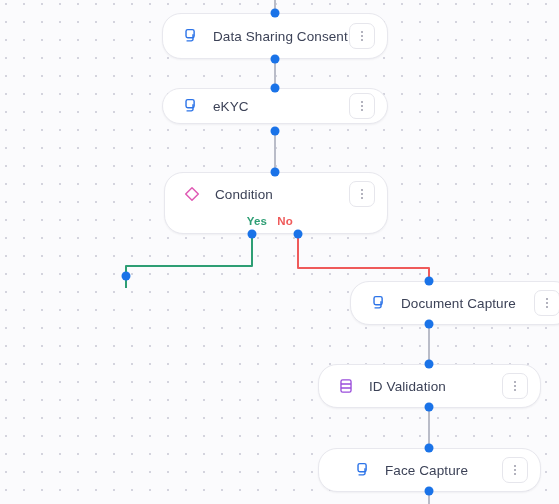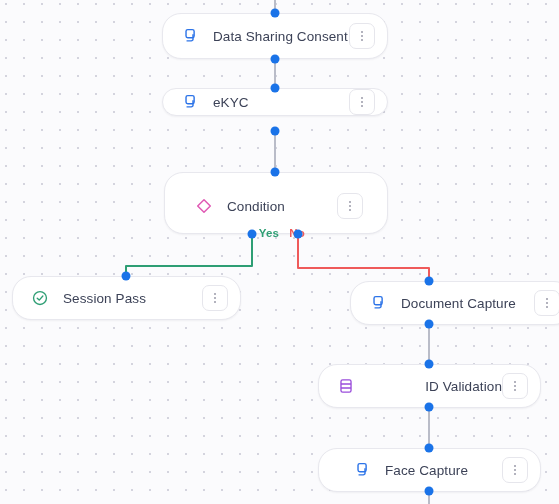--- a/index.html
+++ b/index.html
@@ -82,21 +82,21 @@
     display: block;
     width: 2px;
     height: 2px;
     border-radius: 50%;
     background: #9a9aa8;
   }
 
   
   .node.tall {
     display: block;
-    padding: 12px;
+    padding: 0;
   }
   .node.tall .row {
     display: flex;
     align-items: center;
     height: 42px;
     padding: 0 12px 0 16px;
   }
   .branch-labels {
     position: relative;
     height: 22px;
@@ -156,21 +156,21 @@
     <span class="node-label">Data Sharing Consent</span>
     <span class="kebab">
       <i></i>
       <i></i>
       <i></i>
     </span>
   </div>
   <span class="port" style="left:275px; top:13px;"></span>
   <span class="port" style="left:275px; top:59px;"></span>
 
-  <div class="node" style="left:162px; top:88px; width:226px; height:28px;">
+  <div class="node" style="left:162px; top:88px; width:226px; height:36px;">
     <span class="node-icon">
       <svg width="18" height="18" viewBox="0 0 24 24" fill="none" stroke="#2d74e8" stroke-width="1.9" stroke-linejoin="round">
         <path d="M9 3.5h6.2a2.3 2.3 0 0 1 2.3 2.3V12a2.3 2.3 0 0 1-2.3 2.3H9A2.3 2.3 0 0 1 6.7 12V5.8A2.3 2.3 0 0 1 9 3.5z"></path>
         <path d="M16 9.8v6.4a2.3 2.3 0 0 1-2.3 2.3H7.4"></path>
       </svg>
     </span>
     <span class="node-label">eKYC</span>
     <span class="kebab">
       <i></i>
       <i></i>
@@ -196,54 +196,40 @@
     </div>
     <div class="branch-labels">
       <span class="branch-label" style="left:92px; color:#2e9e74;">Yes</span>
       <span class="branch-label" style="left:120px; color:#ef5a5a;">No</span>
     </div>
   </div>
   <span class="port" style="left:275px; top:172px;"></span>
   <span class="port" style="left:252px; top:234px;"></span>
   <span class="port" style="left:298px; top:234px;"></span>
 
-  <div class="node" style="left:12px; top:276px; width:229px; height:44px;">
-    <span class="node-icon">
-      <svg width="18" height="18" viewBox="0 0 24 24" fill="none" stroke="#2e9e74" stroke-width="1.8" stroke-linecap="round" stroke-linejoin="round">
-        <circle cx="12" cy="12" r="8.6"></circle>
-        <path d="M8.3 12.2 11 14.8 15.8 9.4"></path>
-      </svg>
-    </span>
-    <span class="node-label">Session Pass</span>
-    <span class="kebab">
-      <i></i>
-      <i></i>
-      <i></i>
-    </span>
-  </div>
   <span class="port" style="left:126px; top:276px;"></span>
 
   <div class="node" style="left:318px; top:281px; width:223px; height:44px;margin-left:32px;">
     <span class="node-icon">
       <svg width="18" height="18" viewBox="0 0 24 24" fill="none" stroke="#2d74e8" stroke-width="1.9" stroke-linejoin="round">
         <path d="M9 3.5h6.2a2.3 2.3 0 0 1 2.3 2.3V12a2.3 2.3 0 0 1-2.3 2.3H9A2.3 2.3 0 0 1 6.7 12V5.8A2.3 2.3 0 0 1 9 3.5z"></path>
         <path d="M16 9.8v6.4a2.3 2.3 0 0 1-2.3 2.3H7.4"></path>
       </svg>
     </span>
     <span class="node-label">Document Capture</span>
     <span class="kebab">
       <i></i>
       <i></i>
       <i></i>
     </span>
   </div>
   <span class="port" style="left:429px; top:281px;"></span>
   <span class="port" style="left:429px; top:324px;"></span>
 
-  <div class="node" style="left:318px; top:364px; width:223px; height:44px;text-align:right;">
+  <div class="node" style="left:318px; top:364px; width:223px; height:44px;">
     <span class="node-icon">
       <svg width="18" height="18" viewBox="0 0 24 24" fill="none" stroke="#9a4ddb" stroke-width="1.8" stroke-linejoin="round">
         <rect x="5.3" y="3.8" width="13.4" height="16.4" rx="2.2"></rect>
         <path d="M5.3 9.3h13.4M5.3 14.7h13.4"></path>
       </svg>
     </span>
     <span class="node-label">ID Validation</span>
     <span class="kebab">
       <i></i>
       <i></i>

